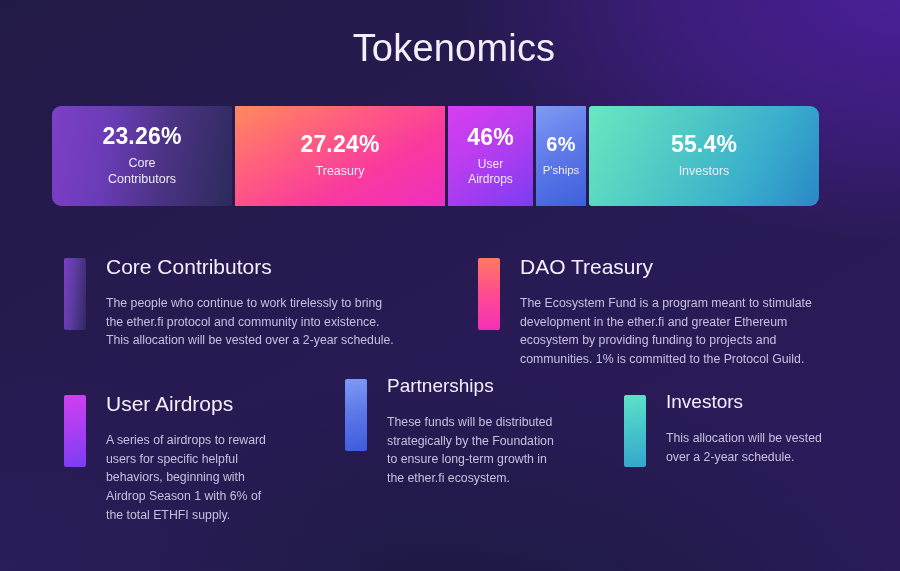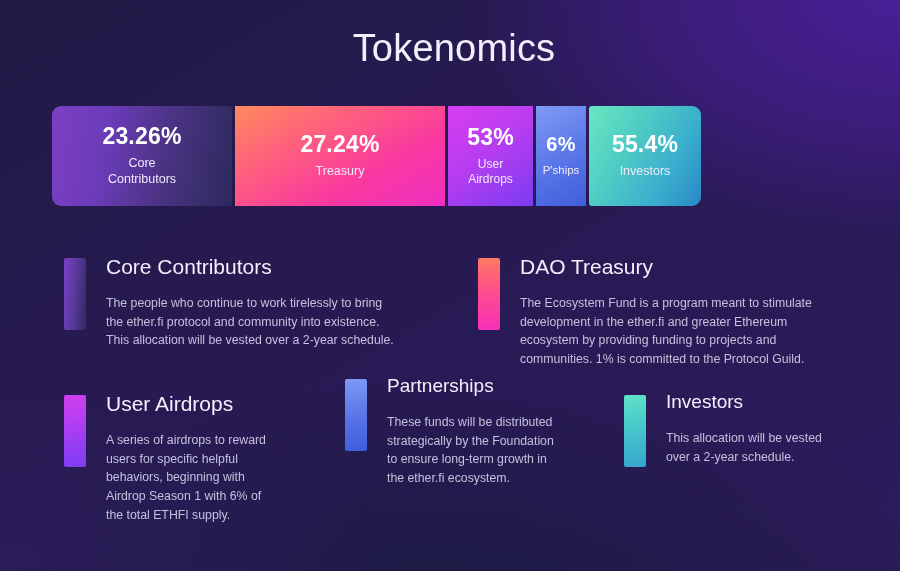--- a/index.html
+++ b/index.html
@@ -41,21 +41,21 @@
     font-weight: 400;
     letter-spacing: 0.2px;
     color: #f3eefc;
   }
 
   
   .bar {
     position: absolute;
     left: 52px;
     top: 106px;
-    width: 649px;
+    width: 767px;
     height: 100px;
     display: flex;
     gap: 3px;
   }
 
   .seg {
     position: relative;
     height: 100%;
     display: flex;
     flex-direction: column;
@@ -163,21 +163,21 @@
       <div class="seg-label">Core
 Contributors</div>
     </div>
 
     <div class="seg seg-treasury">
       <div class="seg-pct">27.24%</div>
       <div class="seg-label">Treasury</div>
     </div>
 
     <div class="seg seg-airdrops">
-      <div class="seg-pct">53%</div>
+      <div class="seg-pct">46%</div>
       <div class="seg-label">User
 Airdrops</div>
     </div>
 
     <div class="seg seg-pships">
       <div class="seg-pct">6%</div>
       <div class="seg-label">P'ships</div>
     </div>
 
     <div class="seg seg-investors">

